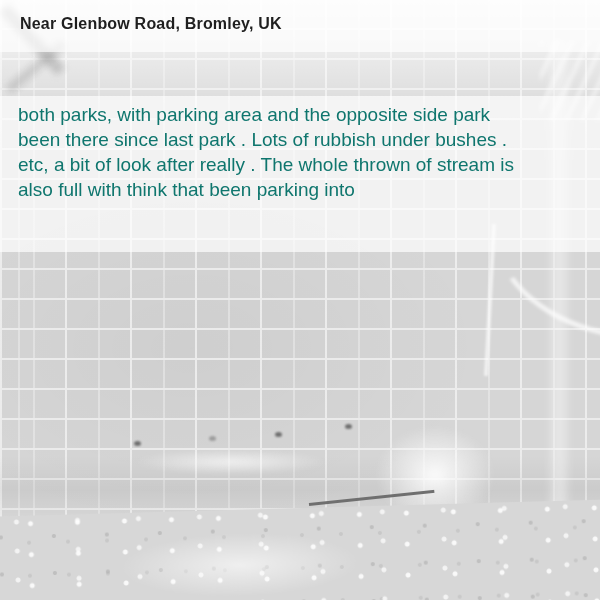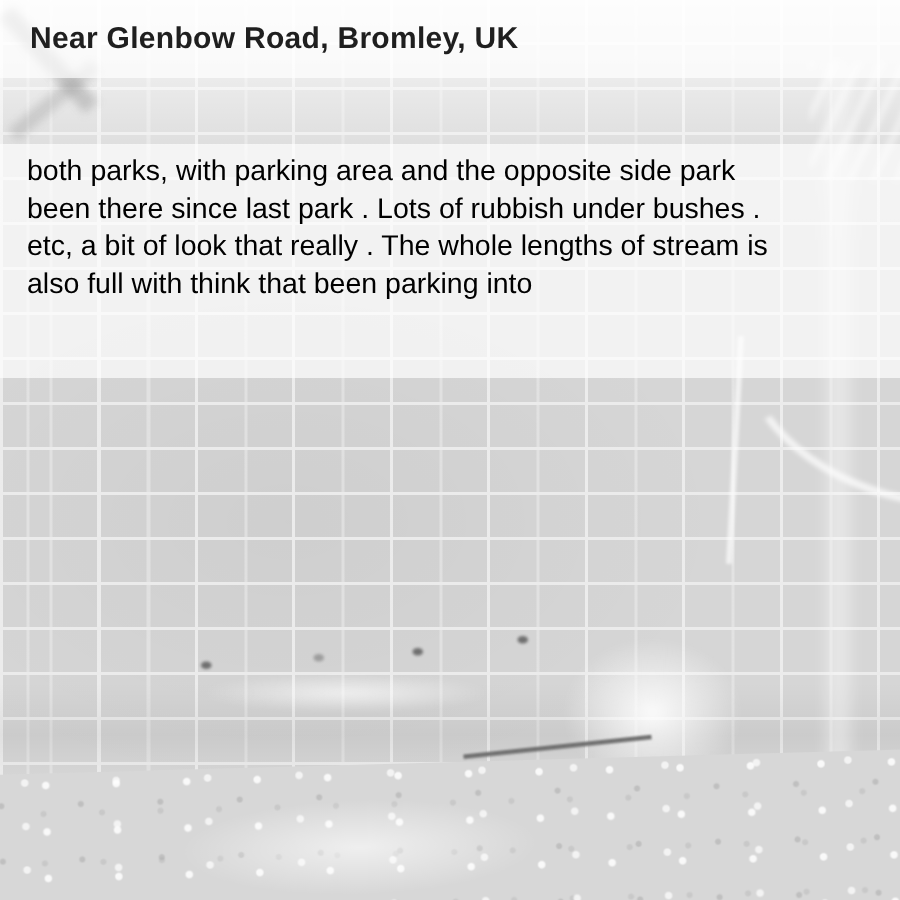--- a/index.html
+++ b/index.html
@@ -46,23 +46,23 @@
     background:radial-gradient(ellipse, rgba(255,255,255,.65), rgba(255,255,255,0) 75%);filter:blur(2px);}
   .dot{position:absolute;width:7px;height:5px;background:#5e5e5e;border-radius:50%;filter:blur(1px);opacity:.85;}
   .dot.d1{left:134px;top:441px;}
   .dot.d2{left:209px;top:436px;opacity:.45;}
   .dot.d3{left:275px;top:432px;}
   .dot.d4{left:345px;top:424px;}
   .base-shadow{position:absolute;left:309px;top:503px;width:126px;height:3px;background:#6f6f6f;
     transform:rotate(-6deg);transform-origin:left center;filter:blur(.7px);}
   
   .header-bar{position:absolute;left:0;top:0;width:600px;height:52px;background:rgba(255,255,255,.68);}
-  .header-title{position:absolute;left:20px;top:15px;font-size:20px;font-weight:bold;color:#1f1f1f;letter-spacing:.2px;white-space:nowrap;}
+  .header-title{position:absolute;left:20px;top:15px;font-size:16px;font-weight:bold;color:#1f1f1f;letter-spacing:.2px;white-space:nowrap;}
   .desc-box{position:absolute;left:0;top:96px;width:600px;height:156px;background:rgba(255,255,255,.68);padding-top:6px;box-sizing:border-box;}
-  .desc-line{margin-left:18px;height:25px;line-height:25px;font-size:19px;color:#000000;white-space:nowrap;}
+  .desc-line{margin-left:18px;height:25px;line-height:25px;font-size:19px;color:#0f766e;white-space:nowrap;}
 </style>
 </head>
 <body>
 
 <div class="stage">
 
   <div class="wall"></div>
   <div class="streak s1"></div>
   <div class="streak s2"></div>
   <div class="patch1"></div>
@@ -78,17 +78,17 @@
   <div class="ground"></div>
   <div class="base-shadow"></div>
 
   <div class="header-bar">
     <div class="header-title">Near Glenbow Road, Bromley, UK</div>
   </div>
 
   <div class="desc-box">
     <div class="desc-line">both parks, with parking area and the opposite side park</div>
     <div class="desc-line">been there since last park . Lots of rubbish under bushes .</div>
-    <div class="desc-line">etc, a bit of look that really . The whole lengths of stream is</div>
+    <div class="desc-line">etc, a bit of look after really . The whole thrown of stream is</div>
     <div class="desc-line">also full with think that been parking into</div>
   </div>
 
 </div>
 
 </body></html>

